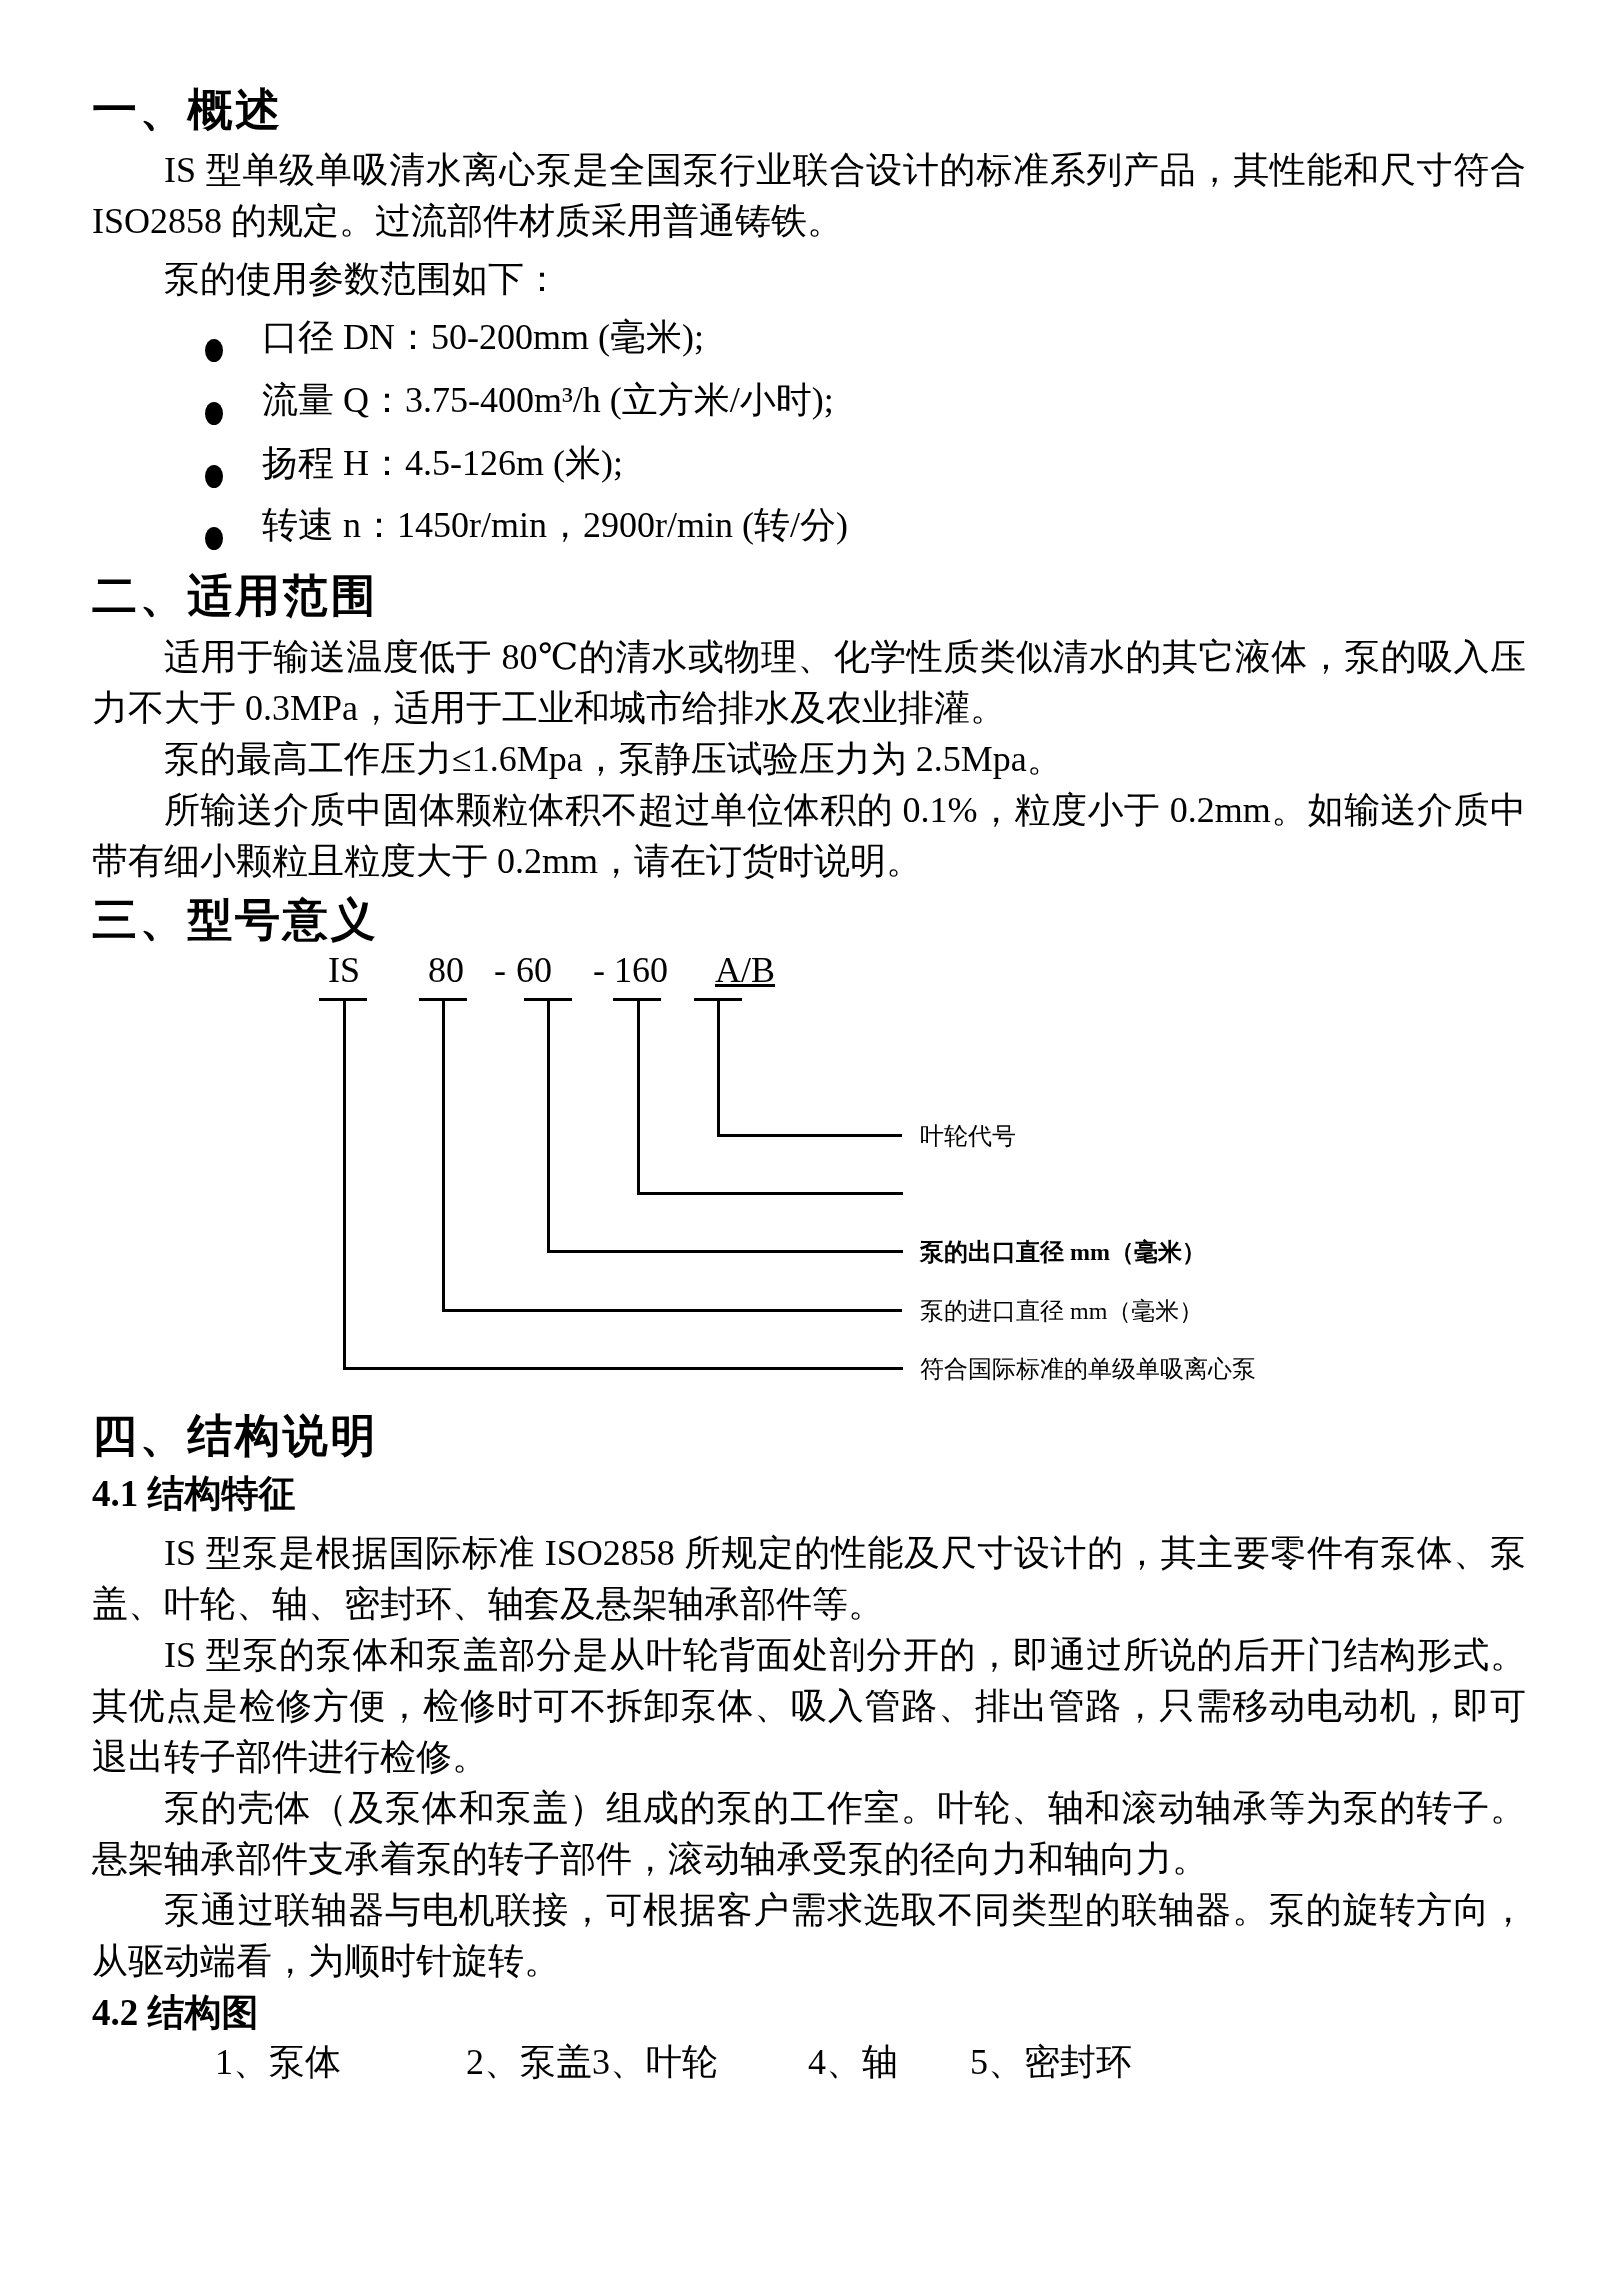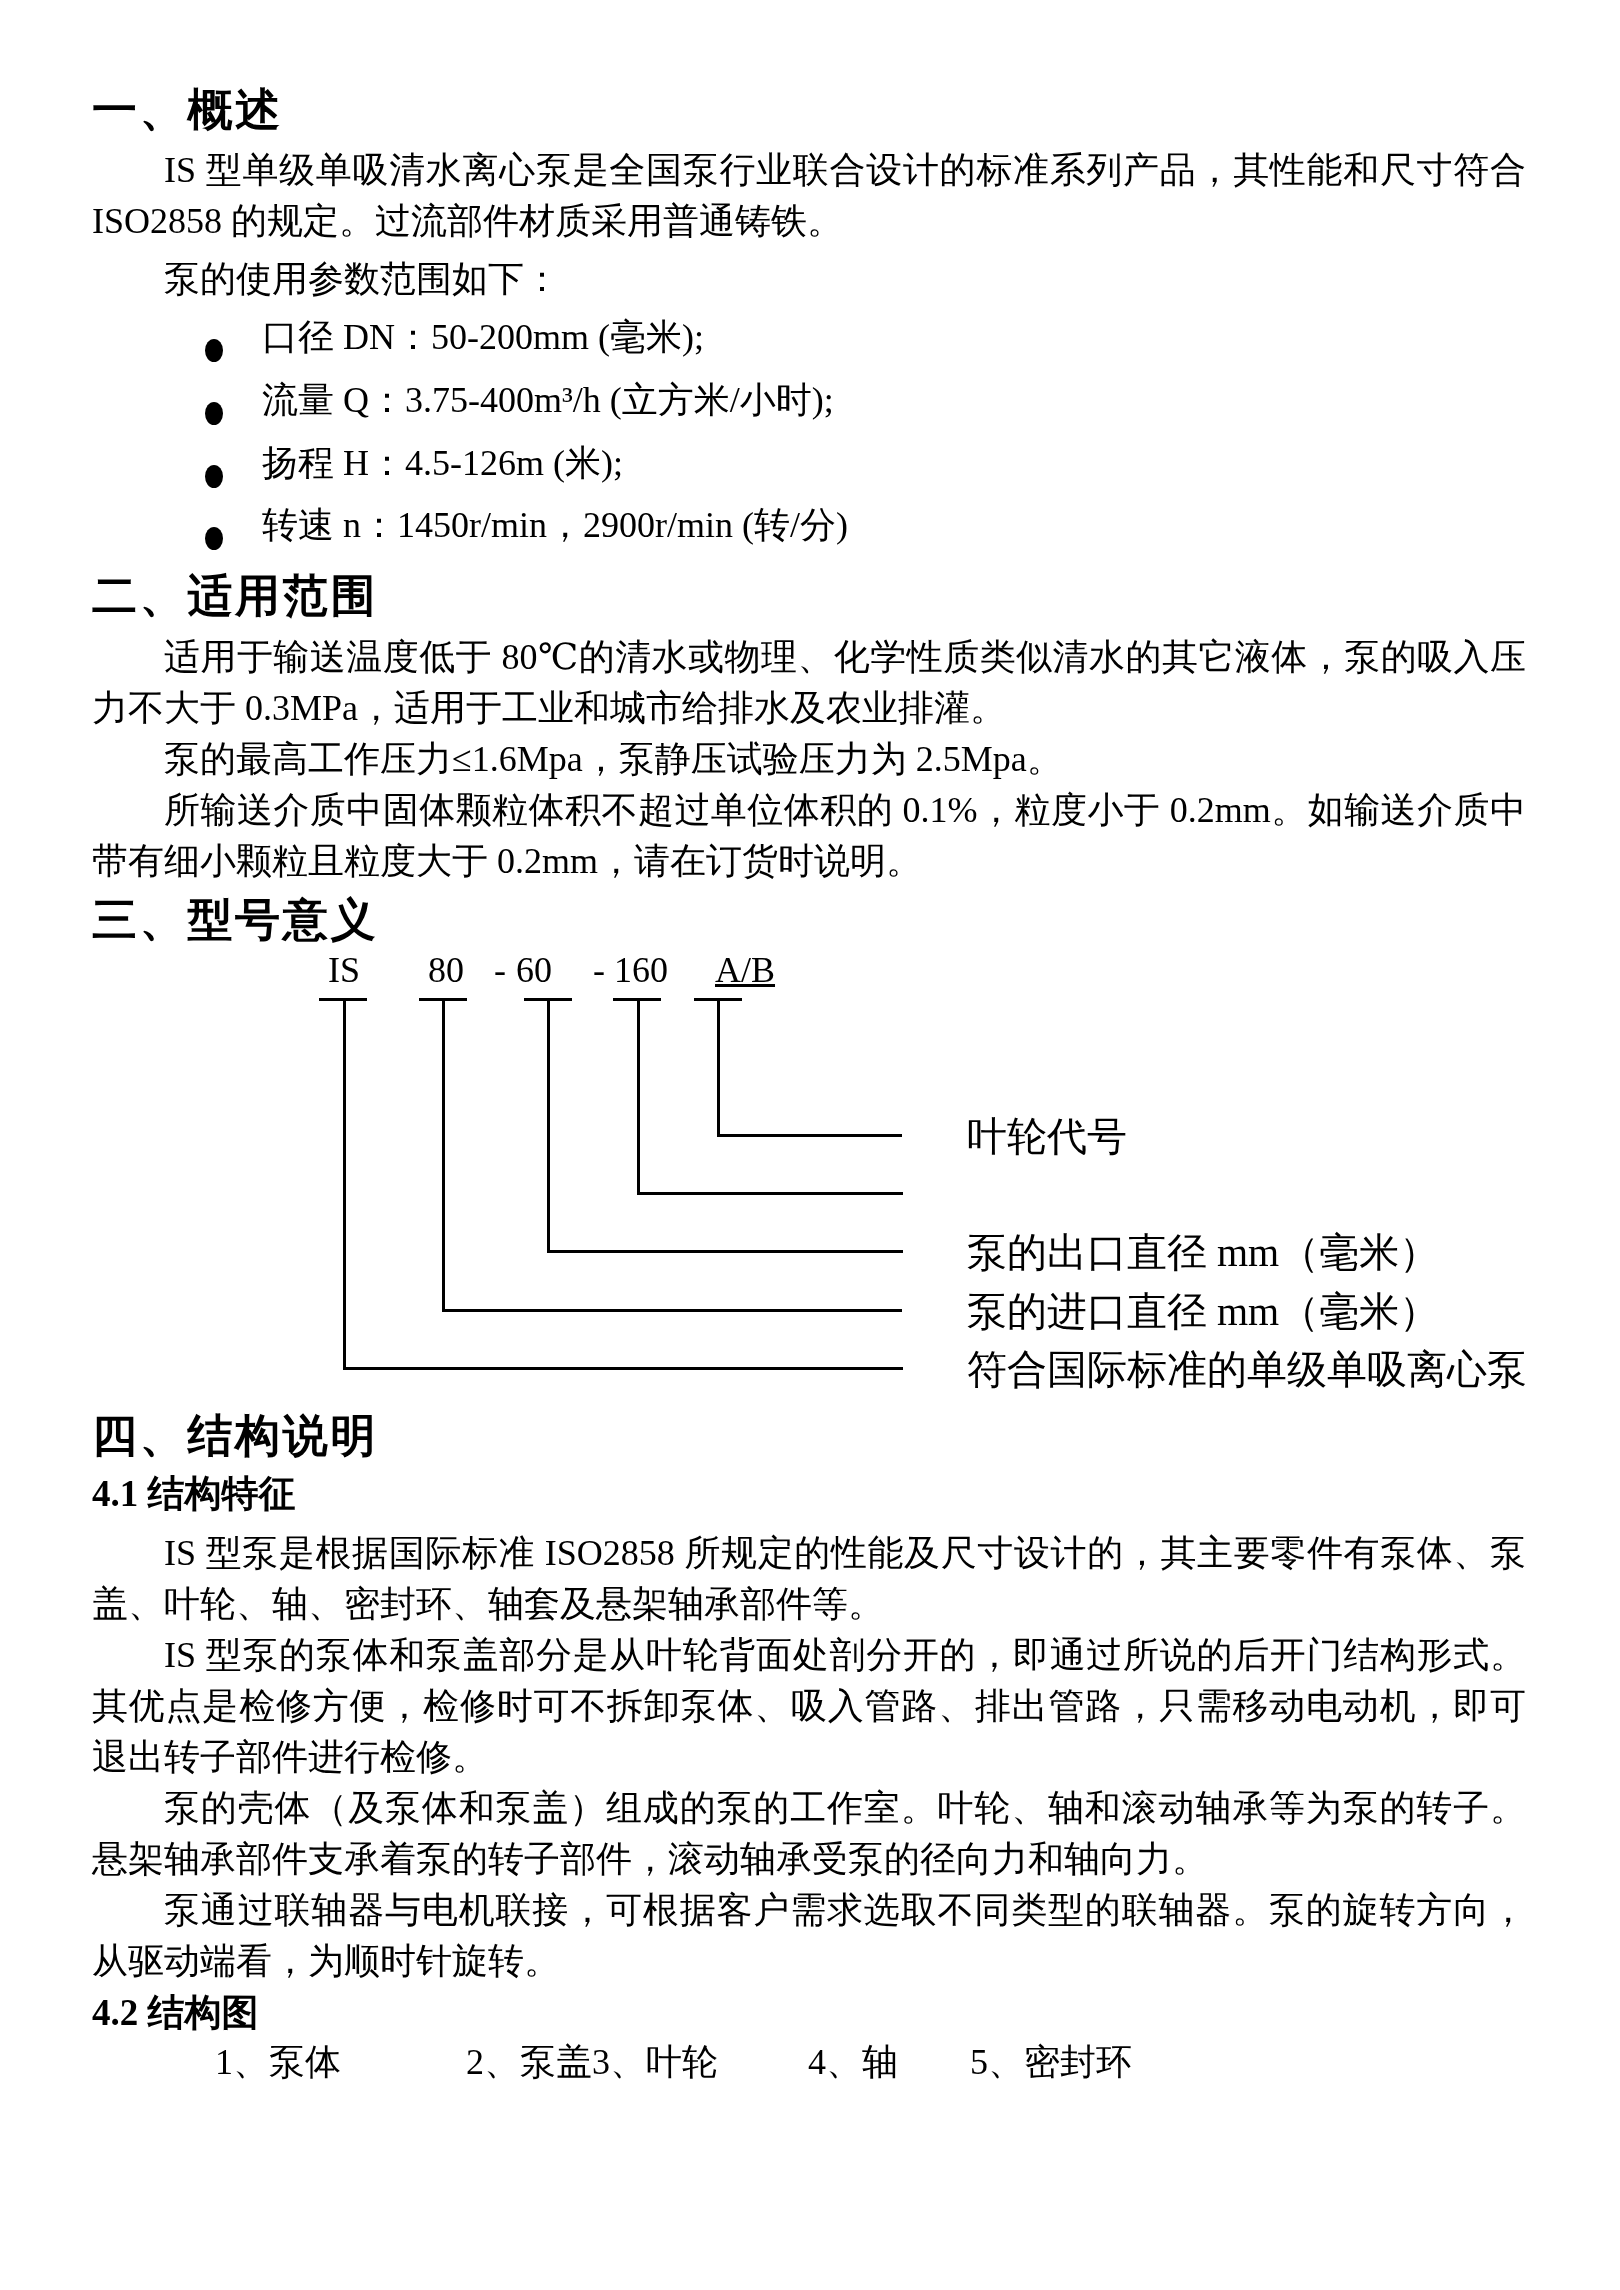--- a/index.html
+++ b/index.html
@@ -41,22 +41,22 @@
   .vl2 { left:455px; top:56px; width:2.7px; height:253px; }
   .vl3 { left:545px; top:56px; width:2.7px; height:194px; }
   .vl4 { left:625px; top:56px; width:2.7px; height:136px; }
 
   .hb0 { left:251px; top:423px; width:560px; height:2.7px; }
   .hb1 { left:350px; top:365px; width:460px; height:2.7px; }
   .hb2 { left:455px; top:306px; width:356px; height:2.7px; }
   .hb3 { left:545px; top:248px; width:266px; height:2.7px; }
   .hb4 { left:625px; top:190px; width:185px; height:2.7px; }
 
-  .mlabel { position:absolute; left:875px; font-size:40px; line-height:41px; white-space:nowrap; }
-  .ml0 { top:172px; } .ml1 { top:230px; } .ml2 { top:288px; } .ml3 { top:347px; } .ml4 { top:405px; }
+  .mlabel { position:absolute; left:828px; font-size:24px; line-height:41px; white-space:nowrap; }
+  .ml0 { top:172px; } .ml1 { top:230px; } .ml2 { top:288px;font-weight:bold; } .ml3 { top:347px; } .ml4 { top:405px; }
 
   .sub-h { font-size:37px; font-weight:700; line-height:41px; margin:12.5px 0 14.3px; }
   .sub-h2 { margin:5.4px 0 0; }
 
   .parts-row { display:flex; margin:9px 0 0 123px; font-size:36px; line-height:41px; }
   .parts-row .part-0 { margin-right:125px; }
   .parts-row .part-1 { }
   .parts-row .part-2 { margin-right:90px; }
   .parts-row .part-3 { margin-right:72px; }
 </style>

